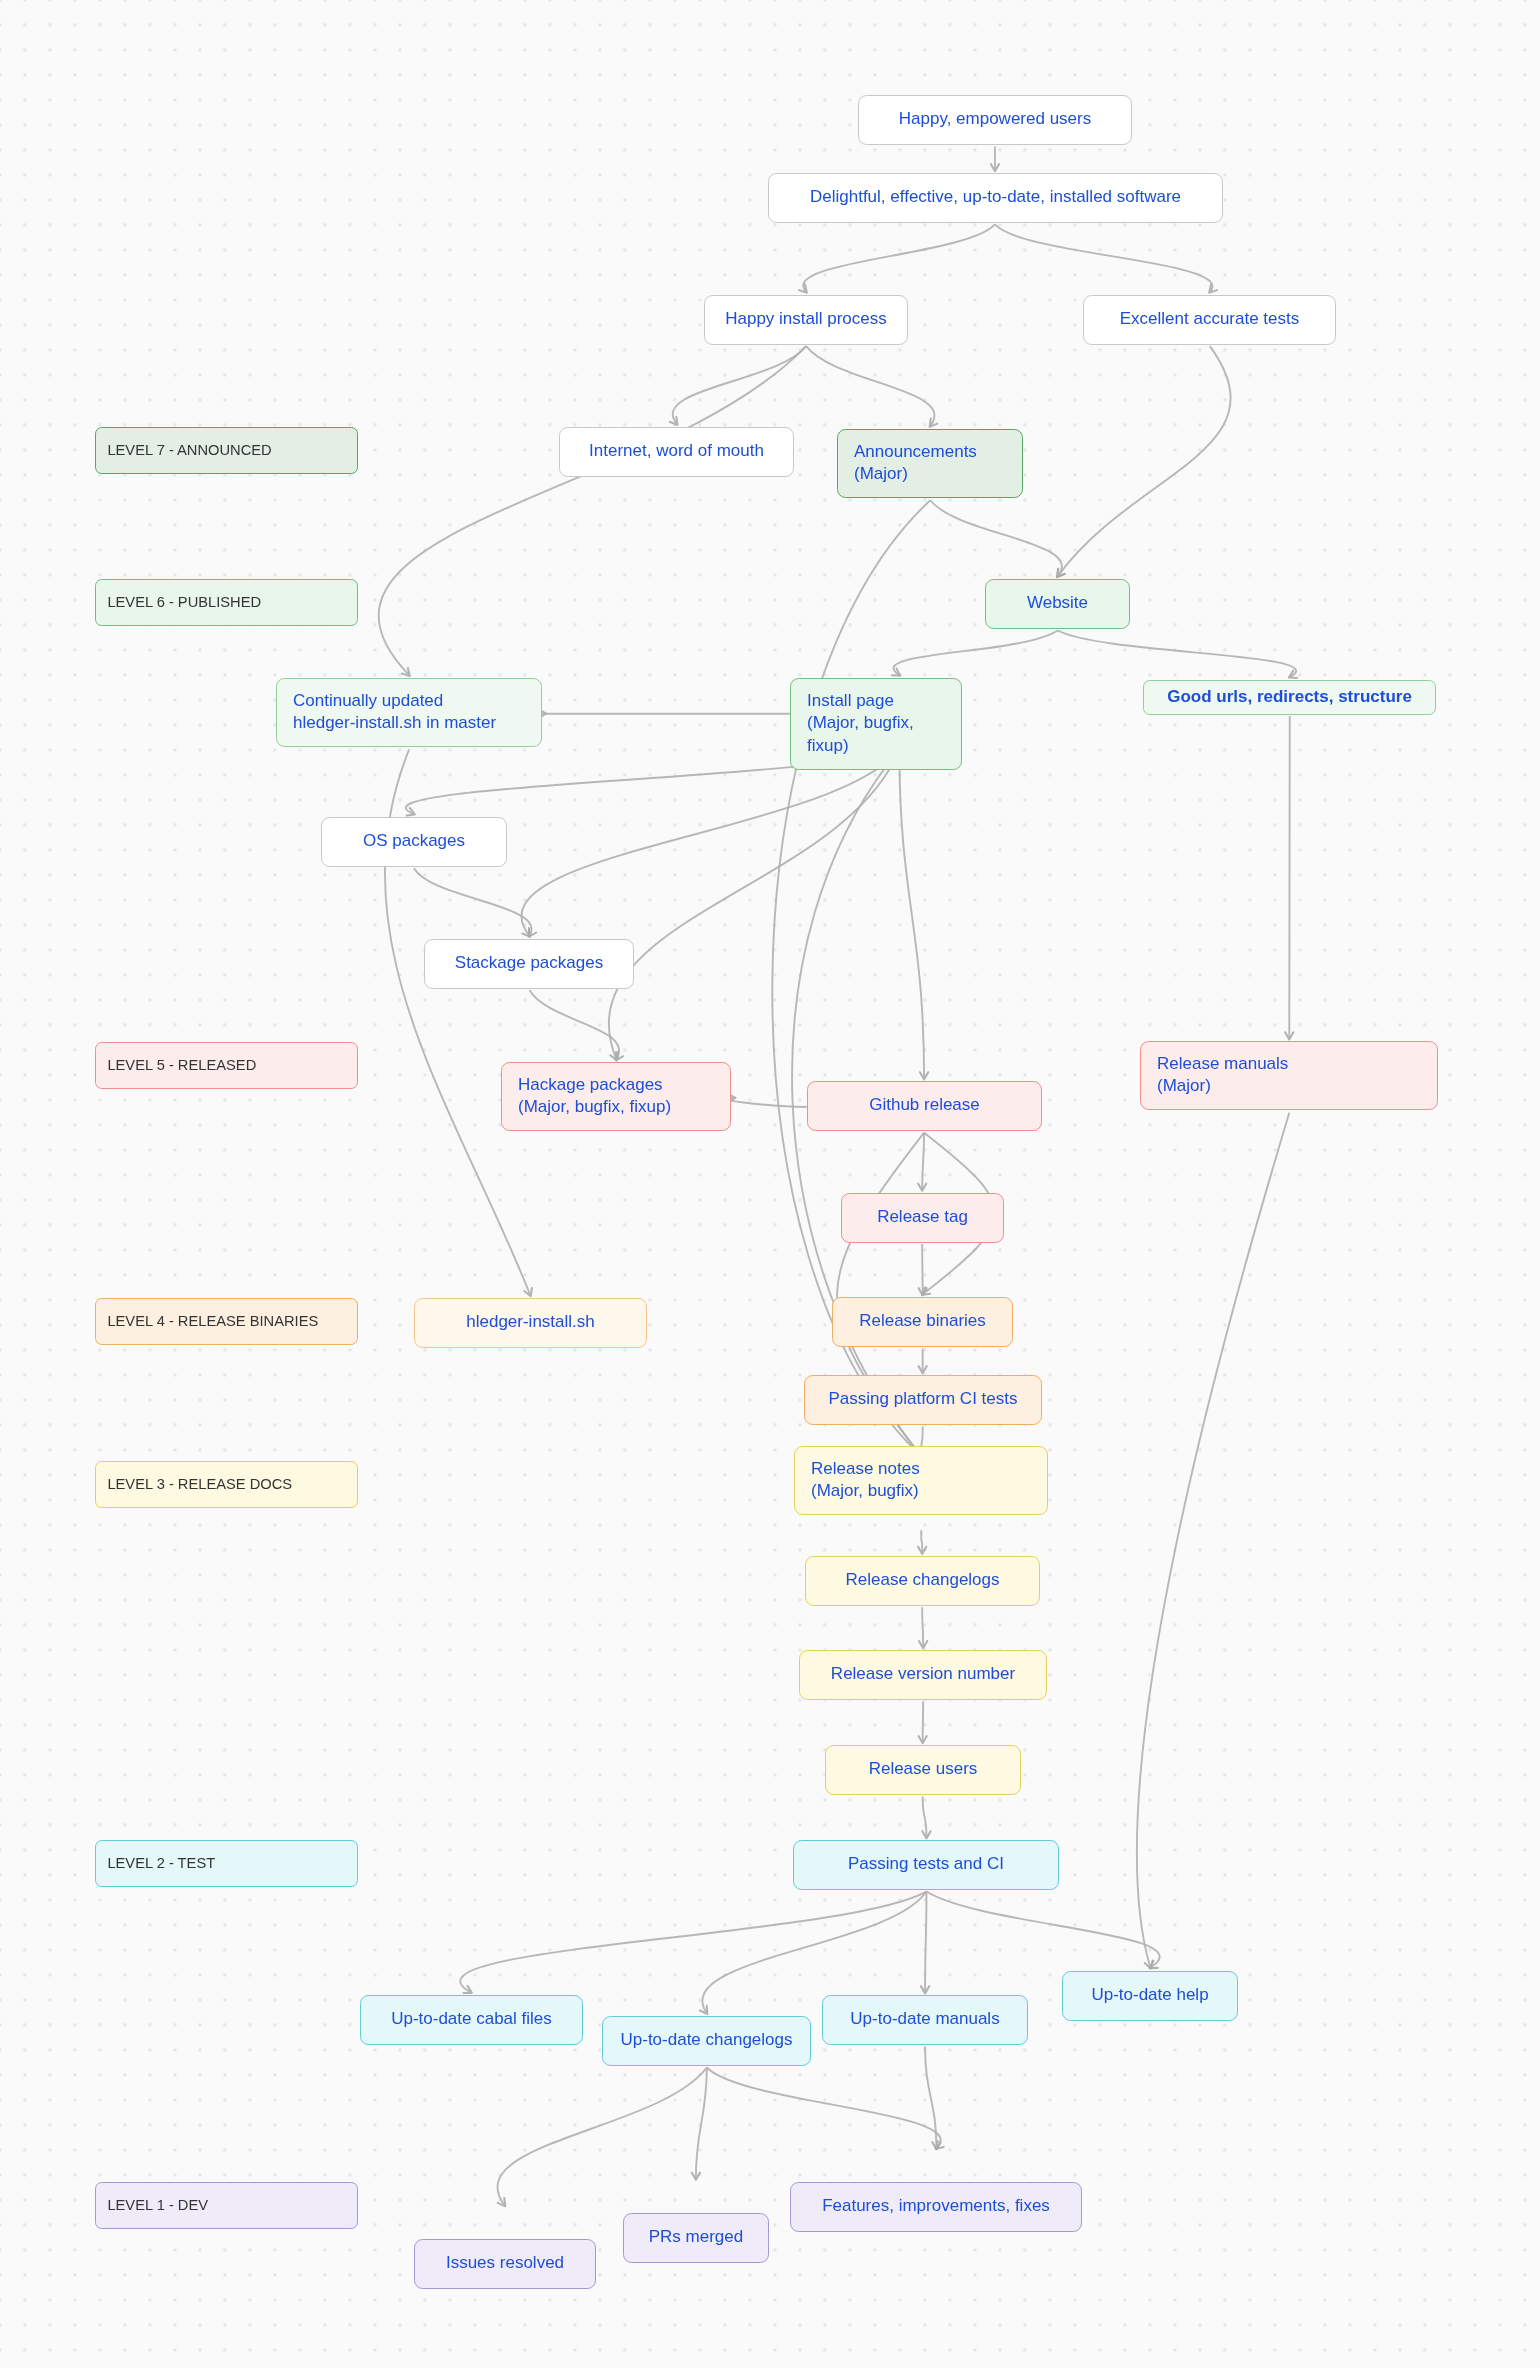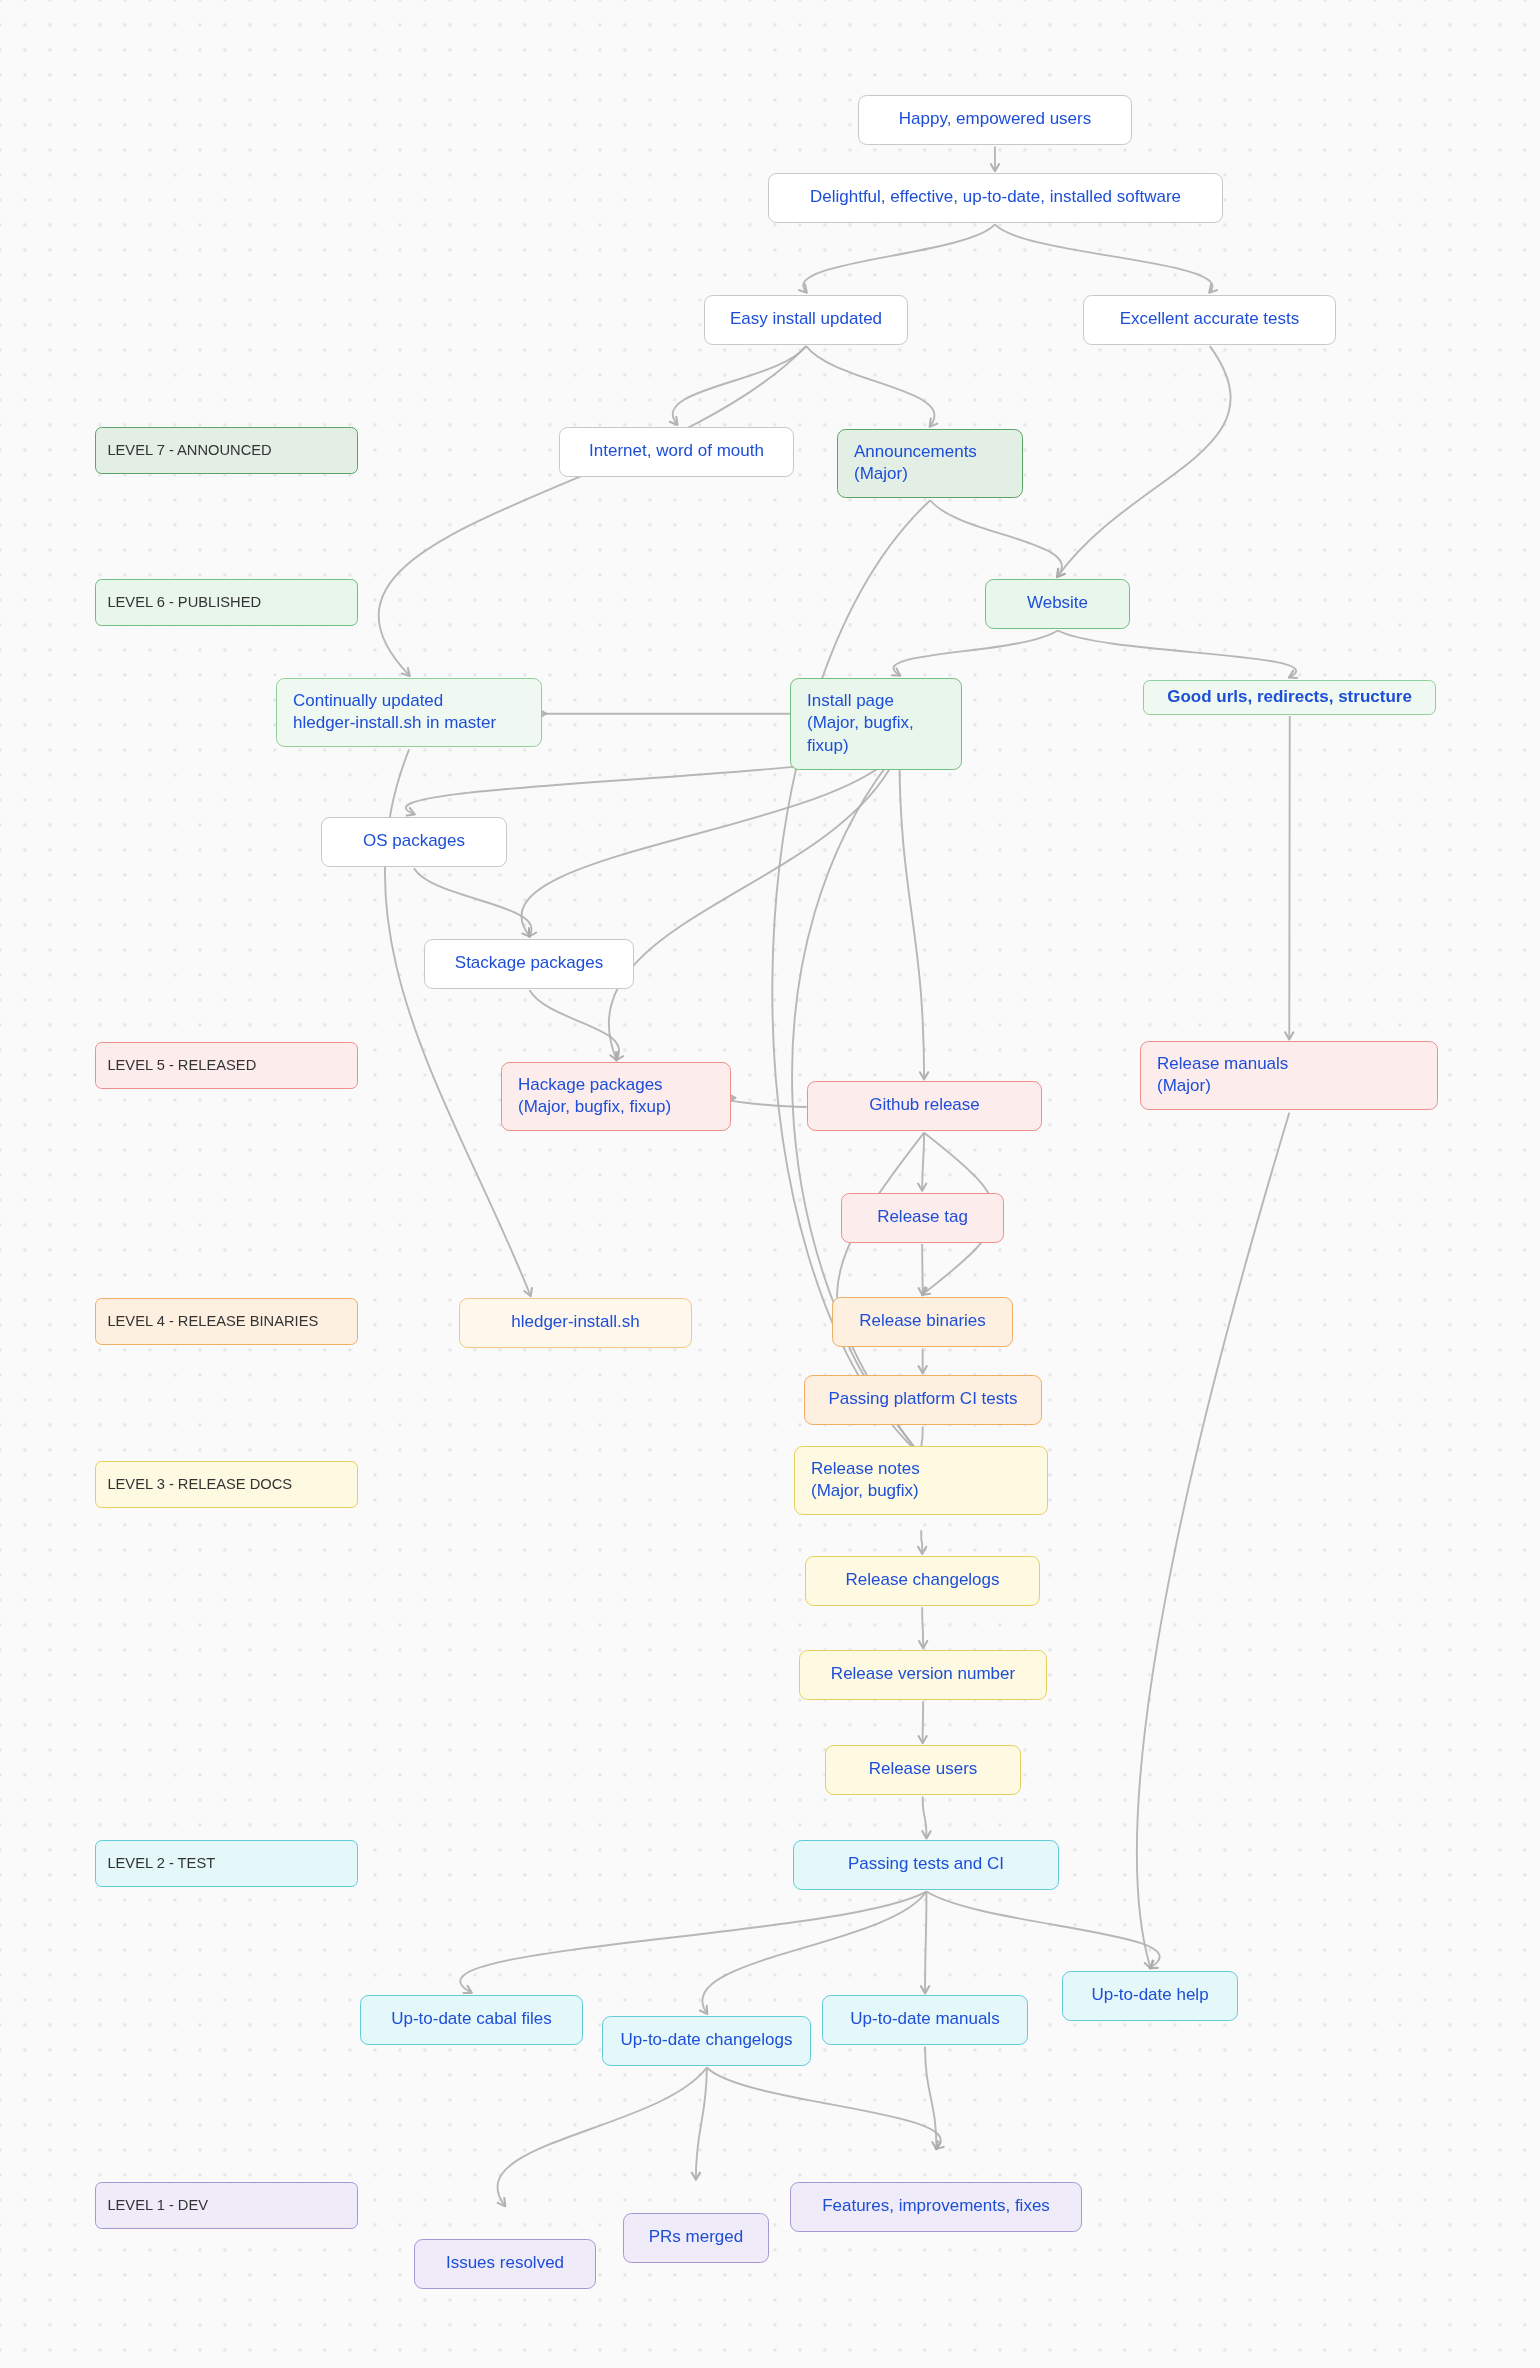--- a/index.html
+++ b/index.html
@@ -42,21 +42,21 @@
     padding: 14.3px 11.4px;
     white-space: nowrap;
     color: #333;
   }
   
   .green1 { border-color: #5aa468; background: #e3efe4; }
   .green2 { border-color: #72bd80; background: #e9f6ec; }
   .green3 { border-color: #8ecf9b; background: #eff9f1; }
   .red    { border-color: #ec8f8f; background: #fdecec; }
   .orange { border-color: #f0ad66; background: #fdf0e0; }
-  .orangeL{ border-color: #f3c48e; background: #fef7ec; margin-left: 45px; }
+  .orangeL{ border-color: #f3c48e; background: #fef7ec; }
   .yellow { border-color: #e7cf5f; background: #fefae2; }
   .cyan   { border-color: #62cbd9; background: #e4f7f9; }
   .purple { border-color: #a596d6; background: #efebf8; margin-top: 31px; }
   .white  { border-color: #c8c8c8; background: #ffffff; }
 </style>
 </head>
 <body>
 
 <div class="canvas" id="canvas">
 
@@ -112,21 +112,21 @@
   <div class="level green1" style="left:95px;top:427px">LEVEL 7 - ANNOUNCED</div>
   <div class="level green2" style="left:95px;top:579px">LEVEL 6 - PUBLISHED</div>
   <div class="level red" style="left:95px;top:1042px">LEVEL 5 - RELEASED</div>
   <div class="level orange" style="left:95px;top:1298px">LEVEL 4 - RELEASE BINARIES</div>
   <div class="level yellow" style="left:95px;top:1461px">LEVEL 3 - RELEASE DOCS</div>
   <div class="level cyan" style="left:95px;top:1840px">LEVEL 2 - TEST</div>
   <div class="level purple" style="left:95px;top:2151px">LEVEL 1 - DEV</div>
 
   <div class="node white" style="left:858px;top:95px;width:274px">Happy, empowered users</div>
   <div class="node white" style="left:768px;top:173px;width:455px">Delightful, effective, up-to-date, installed software</div>
-  <div class="node white" style="left:704px;top:295px;width:204px">Easy install updated</div>
+  <div class="node white" style="left:704px;top:295px;width:204px">Happy install process</div>
   <div class="node white" style="left:1083px;top:295px;width:253px">Excellent accurate tests</div>
   <div class="node white" style="left:559px;top:427px;width:235px">Internet, word of mouth</div>
   <div class="node green1 ml" style="left:837px;top:429px;width:186px">Announcements
 (Major)</div>
   <div class="node green2" style="left:985px;top:579px;width:145px">Website</div>
   <div class="node green3 ml" style="left:276px;top:678px;width:266px">Continually updated
 hledger-install.sh in master</div>
   <div class="node green2 ml" style="left:790px;top:678px;width:172px">Install page
 (Major, bugfix, fixup)</div>
   <div class="node green3 thin" style="left:1143px;top:680px;width:293px">Good urls, redirects, structure</div>

